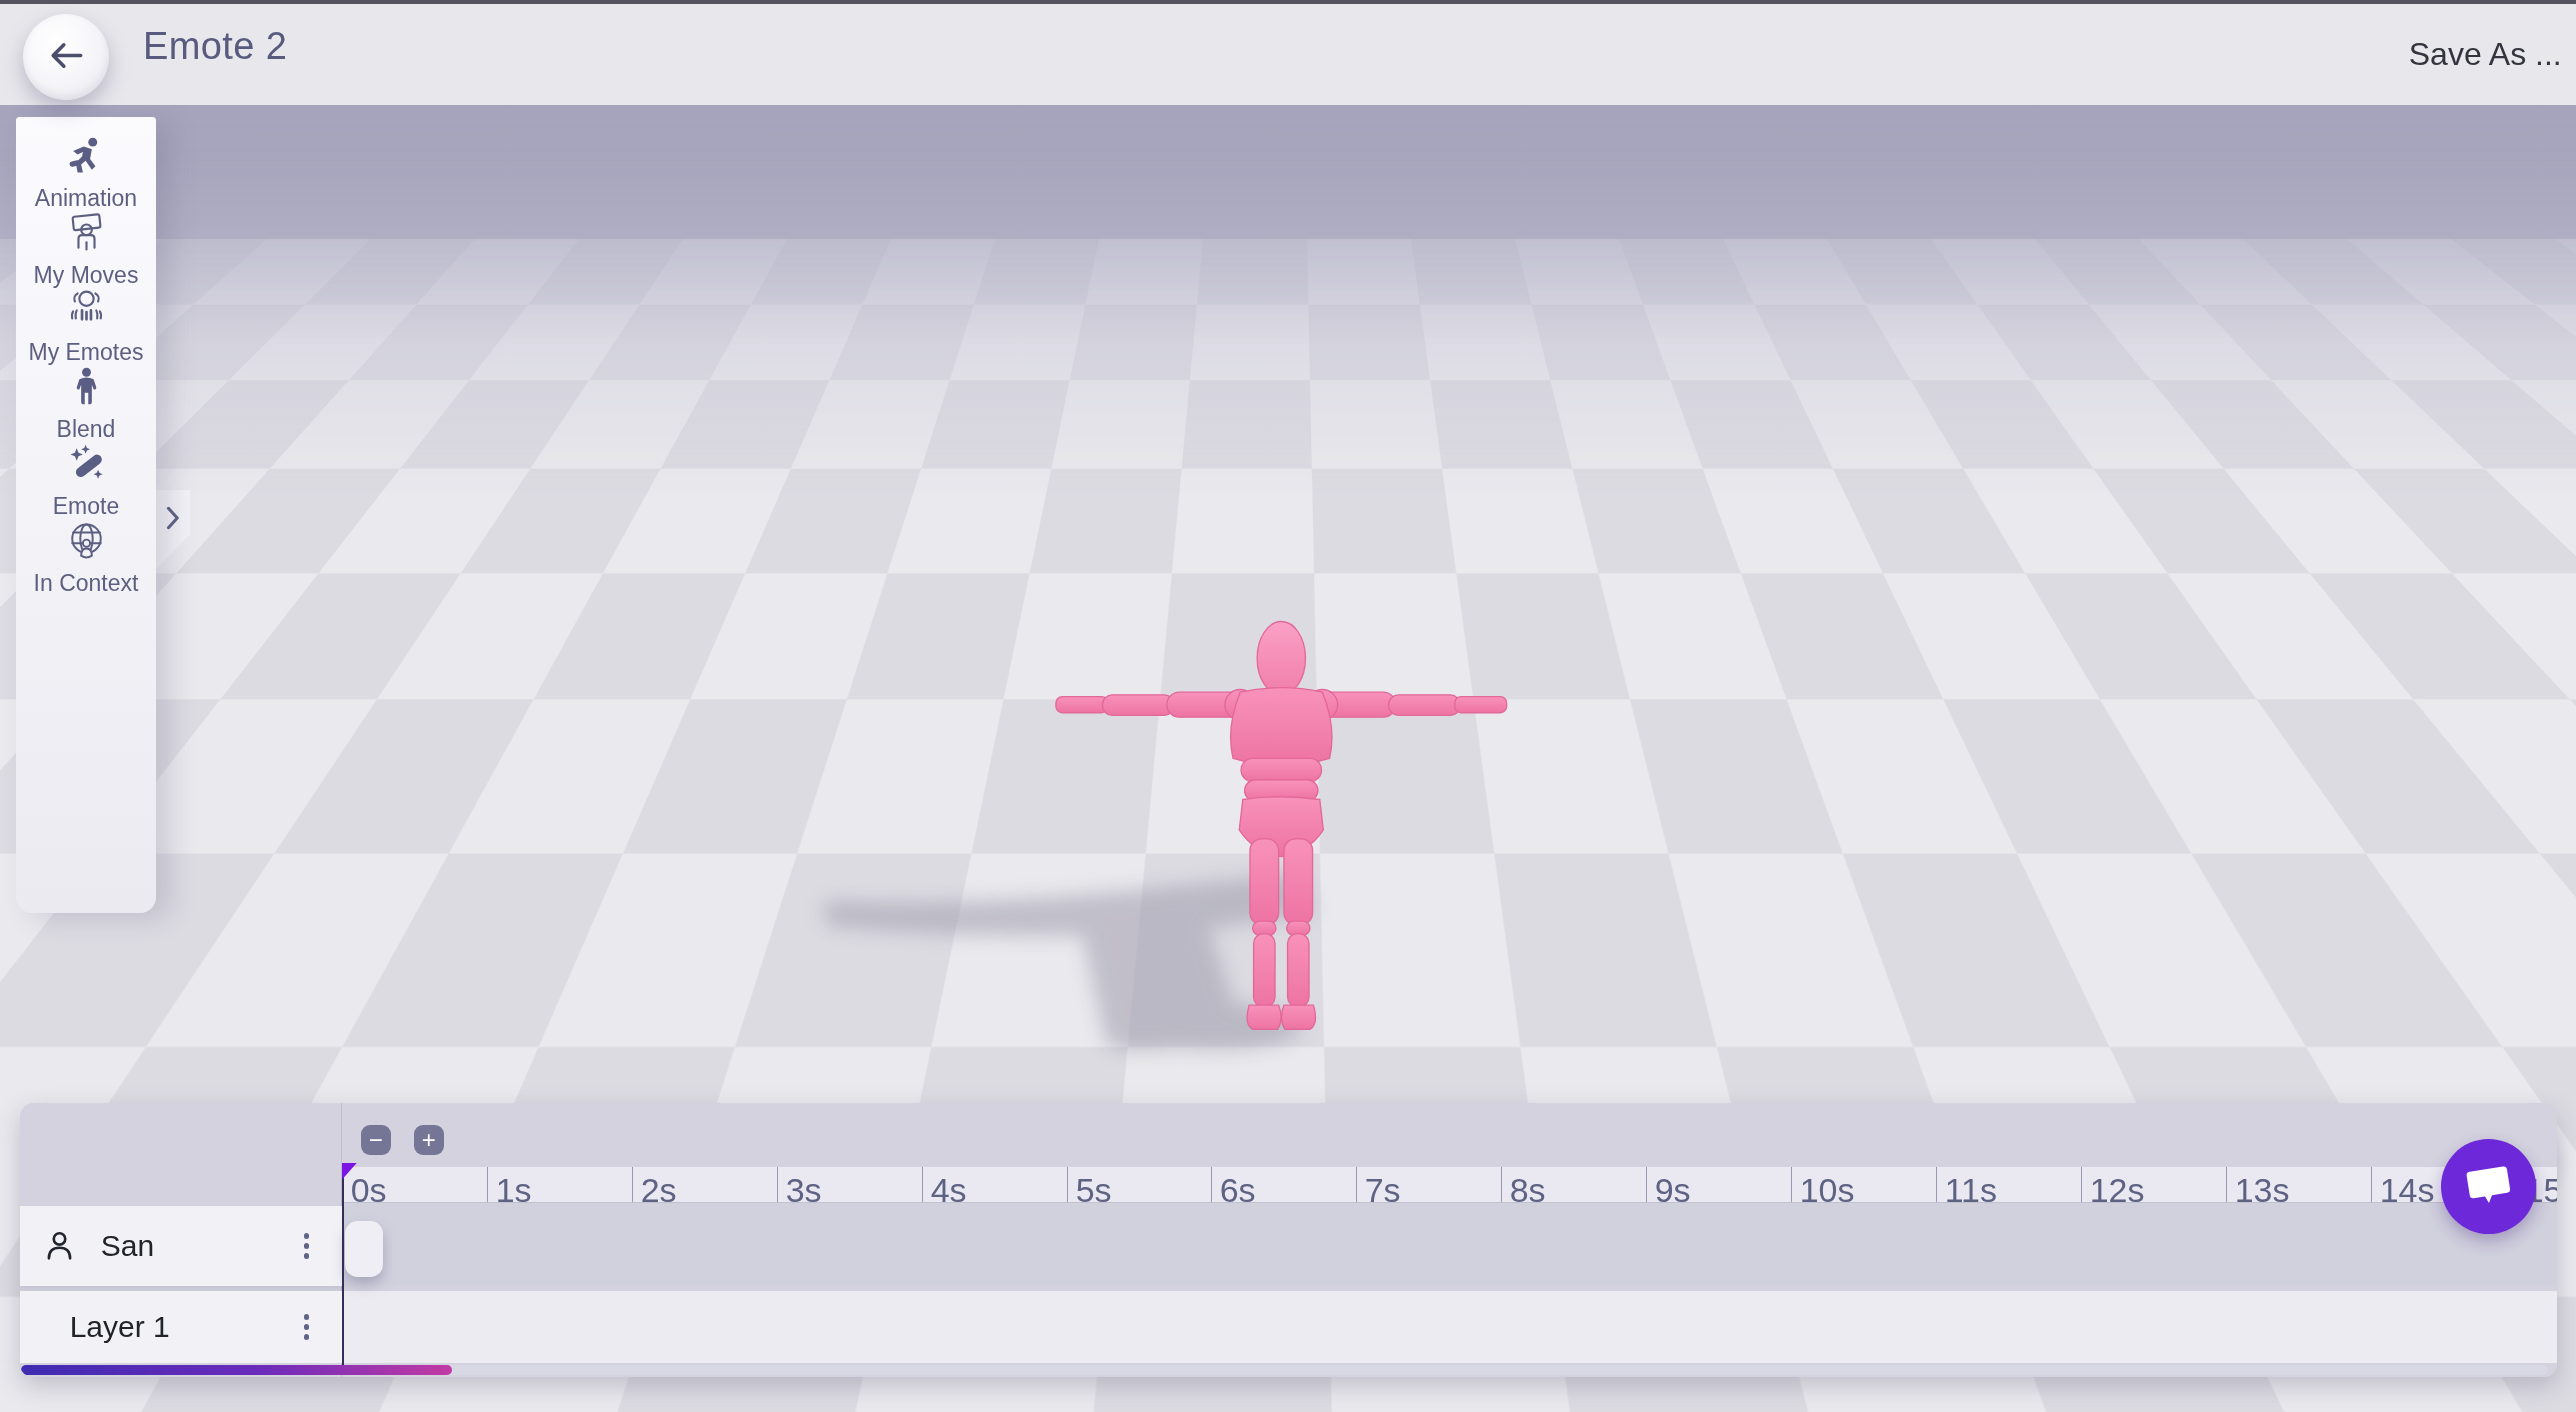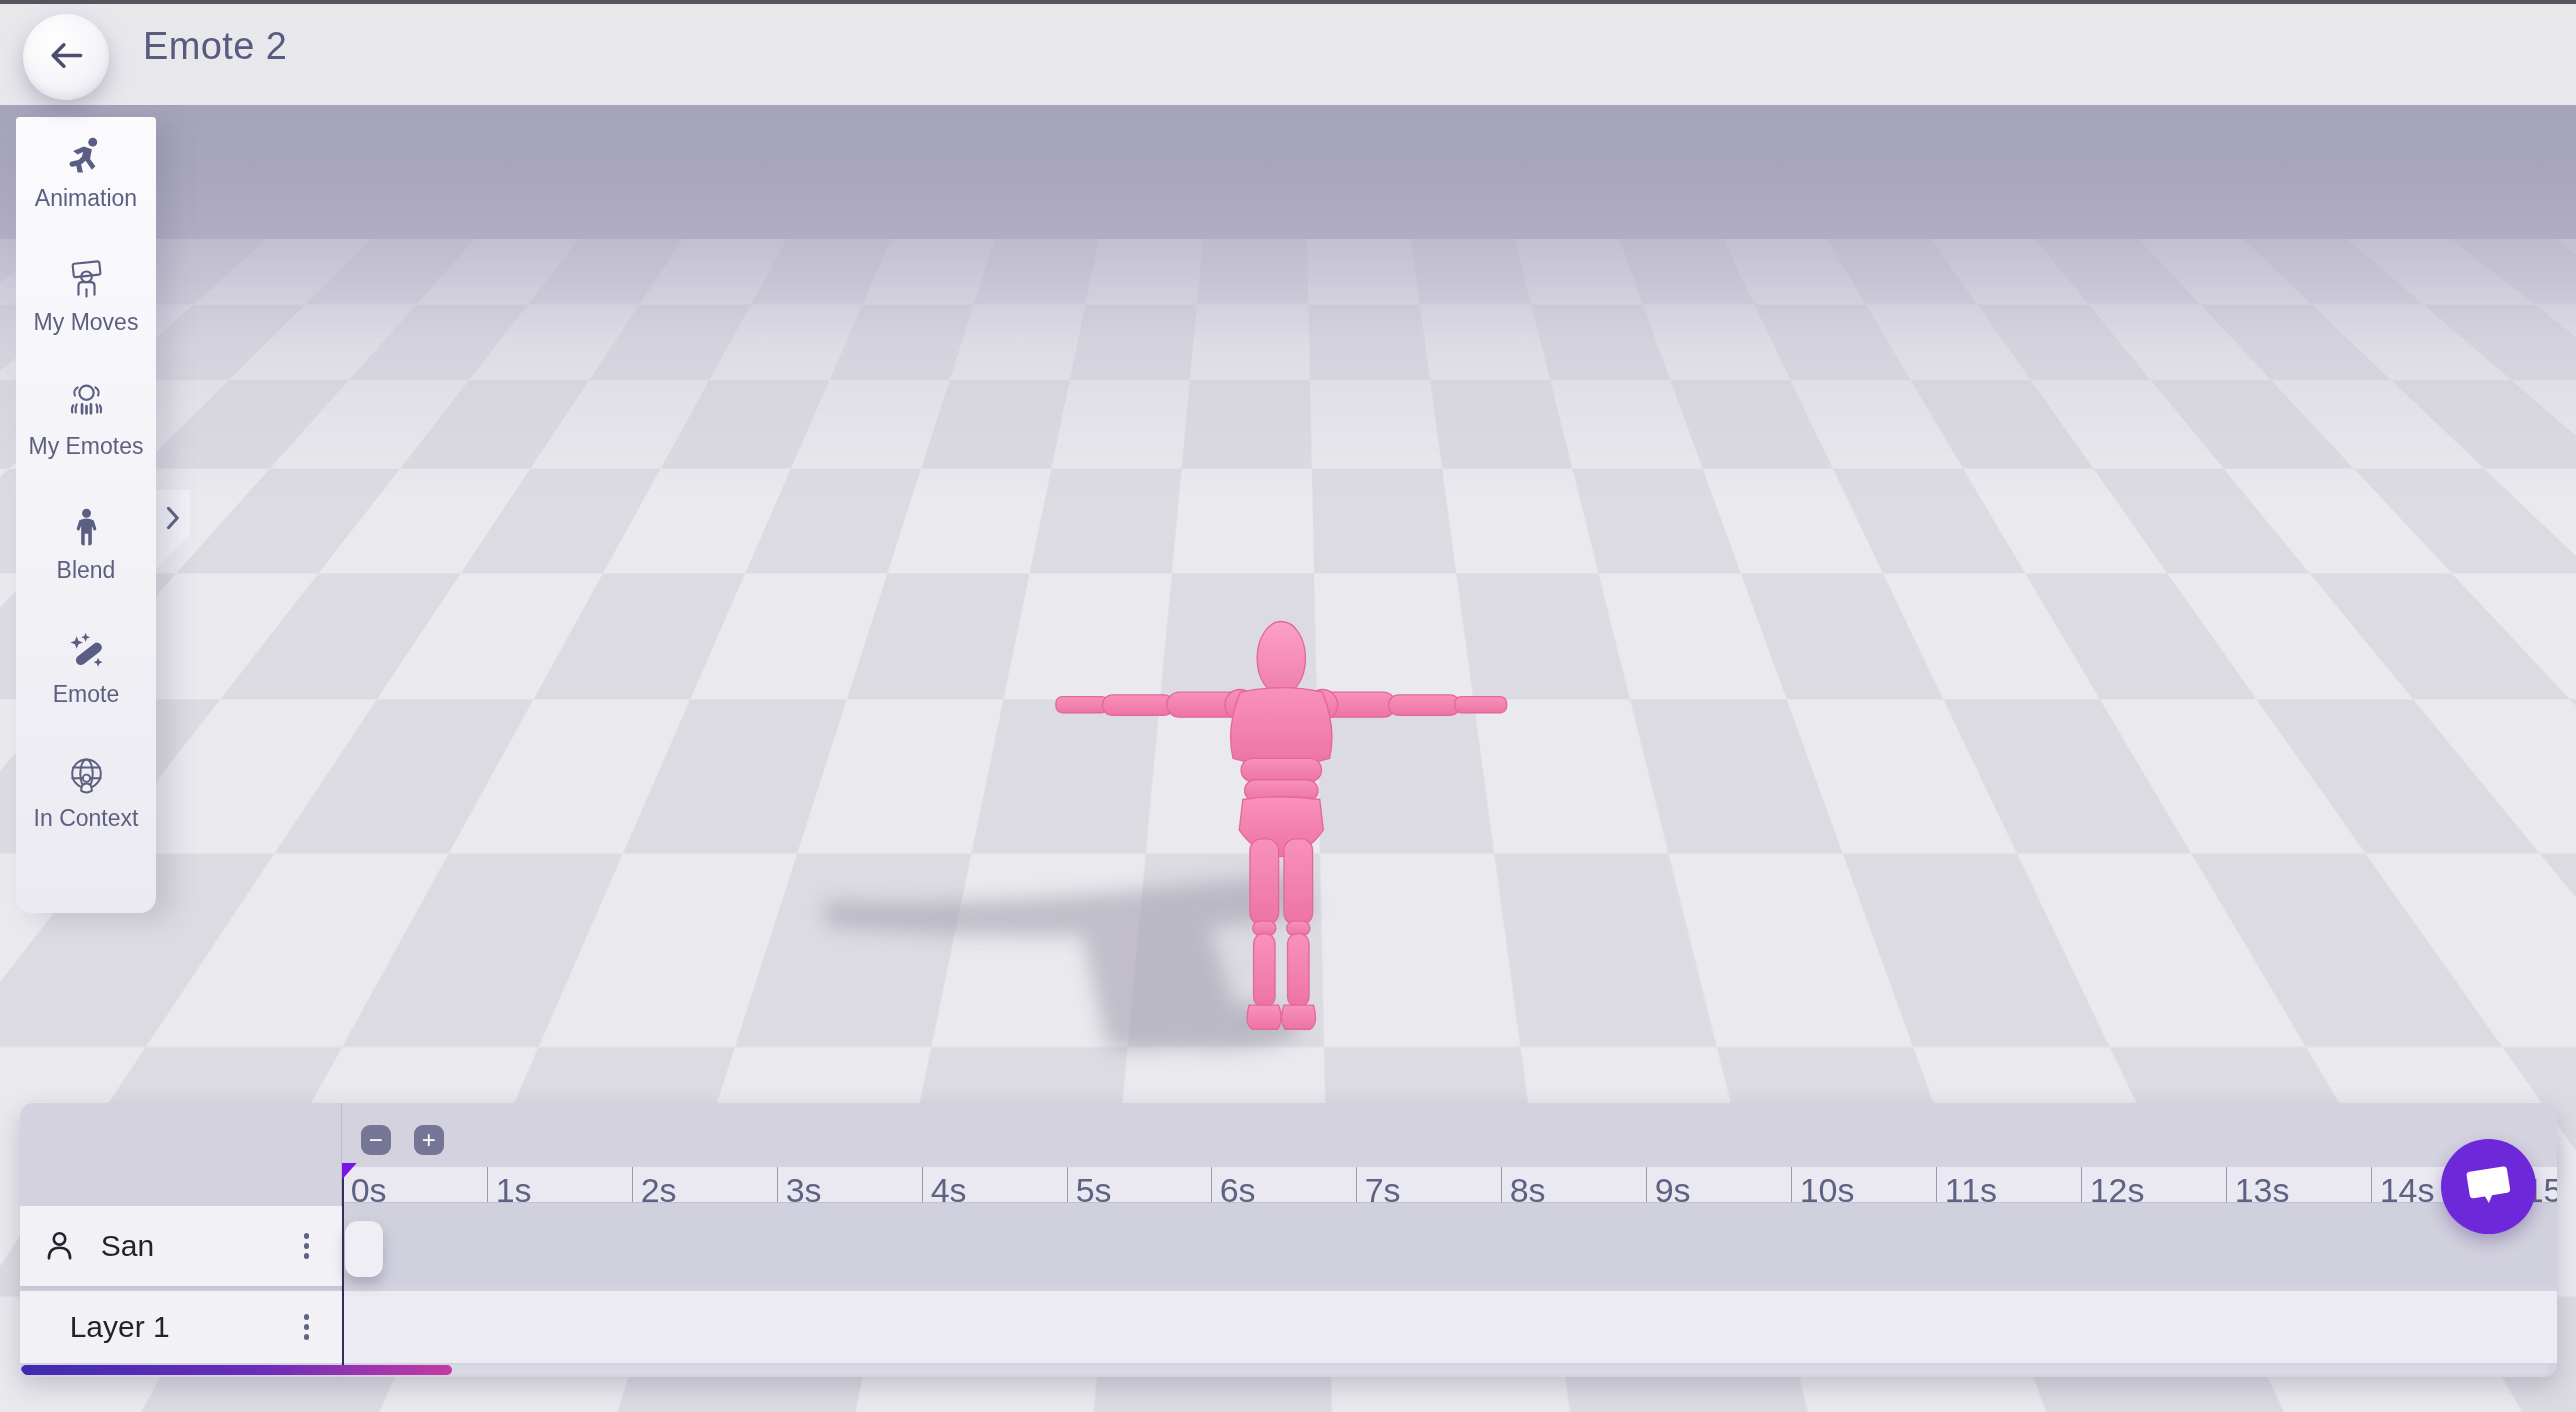--- a/index.html
+++ b/index.html
@@ -46,21 +46,21 @@
     display:flex; align-items:center; justify-content:center; }
   .play-btn { left:1254px; top:1015px; width:68px; height:68px; }
   .fs-btn { left:2390px; top:1020px; width:59px; height:59px; }
   .collapse-btn { left:2494px; top:1020px; width:59px; height:59px; }
 
   
   .sidebar { position:absolute; left:16px; top:117px; width:140px; height:796px; z-index:20;
     background:linear-gradient(180deg,#fbfafd 0%, #f2f1f6 60%, #ebeaf1 100%);
     border-radius:3.6px 3.6px 16px 16px;
     box-shadow:14.3px 5.4px 27px rgba(90,90,120,.20);
-    display:flex; flex-direction:column; align-items:center; padding-top:18px; gap:47px; }
+    display:flex; flex-direction:column; align-items:center; padding-top:18px; }
   .side-item { width:100%; display:flex; flex-direction:column; align-items:center; gap:9px; cursor:pointer; }
   .side-item .icon { width:41px; height:41px; display:flex; align-items:center; justify-content:center; }
   .side-item .side-label { font-size:23px; color:#5c5f80; }
   .flyout { position:absolute; left:156px; top:490px; width:34px; height:79px; z-index:19;
     background:#f2f1f6; clip-path:polygon(0 0, 100% 0, 100% 56%, 0 100%);
     display:flex; justify-content:center; padding-top:12.5px; cursor:pointer; }
 
   
   .timeline { position:absolute; left:19.7px; top:1103px; width:2537px; height:274px; z-index:15;
     background:#d3d2de; border-radius:14.3px 14.3px 12.5px 12.5px; overflow:hidden;
@@ -109,20 +109,21 @@
     <button class="back-btn">
       <span>
         <svg width="39" height="39" viewBox="0 0 44 44">
             <path d="M38 22 H8 M19 10 L7 22 L19 34" stroke="#4b4e6d" stroke-width="4" fill="none" stroke-linecap="round" stroke-linejoin="round"></path>
           </svg>
       </span>
     </button>
     <div class="page-title">Emote 2</div>
 
 
+    <button class="save-as">Save As ...</button>
   </header>
 
   <div class="viewport">
     <div class="floor"></div>
     <div class="haze"></div>
 
     <svg class="char-shadow" viewBox="0 0 700 400">
       <defs>
           <filter id="blur1" x="-30%" y="-30%" width="160%" height="160%">
             <feGaussianBlur stdDeviation="11"></feGaussianBlur>

